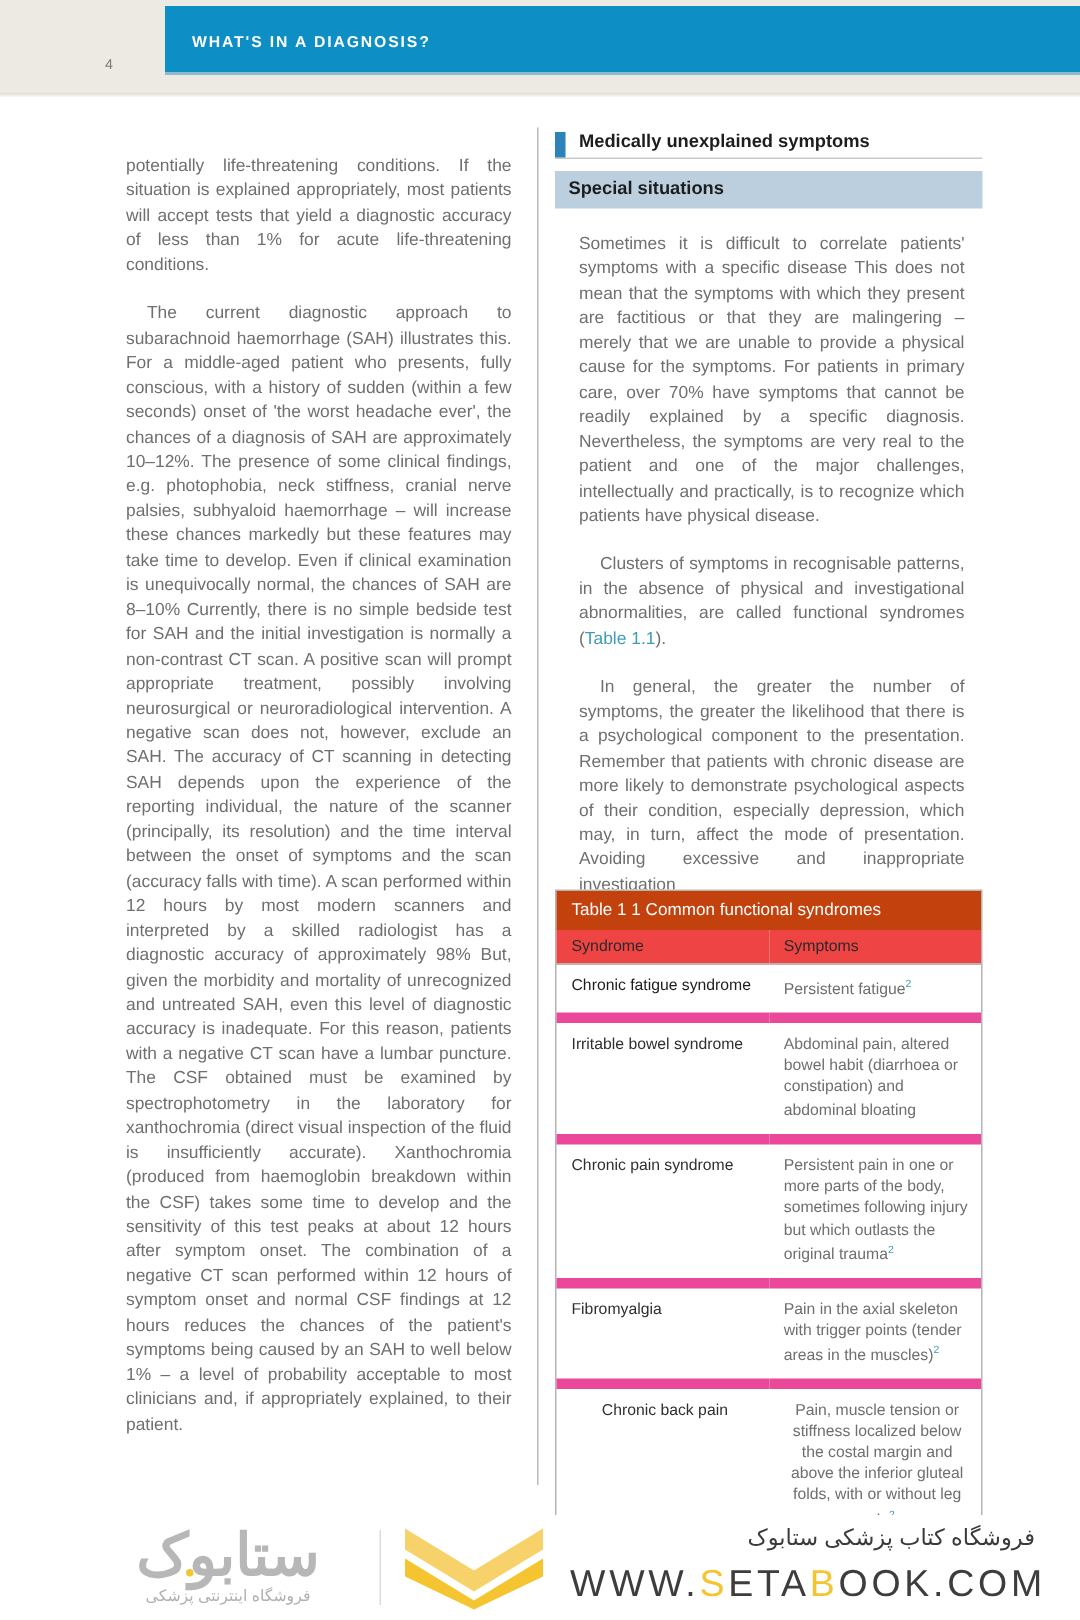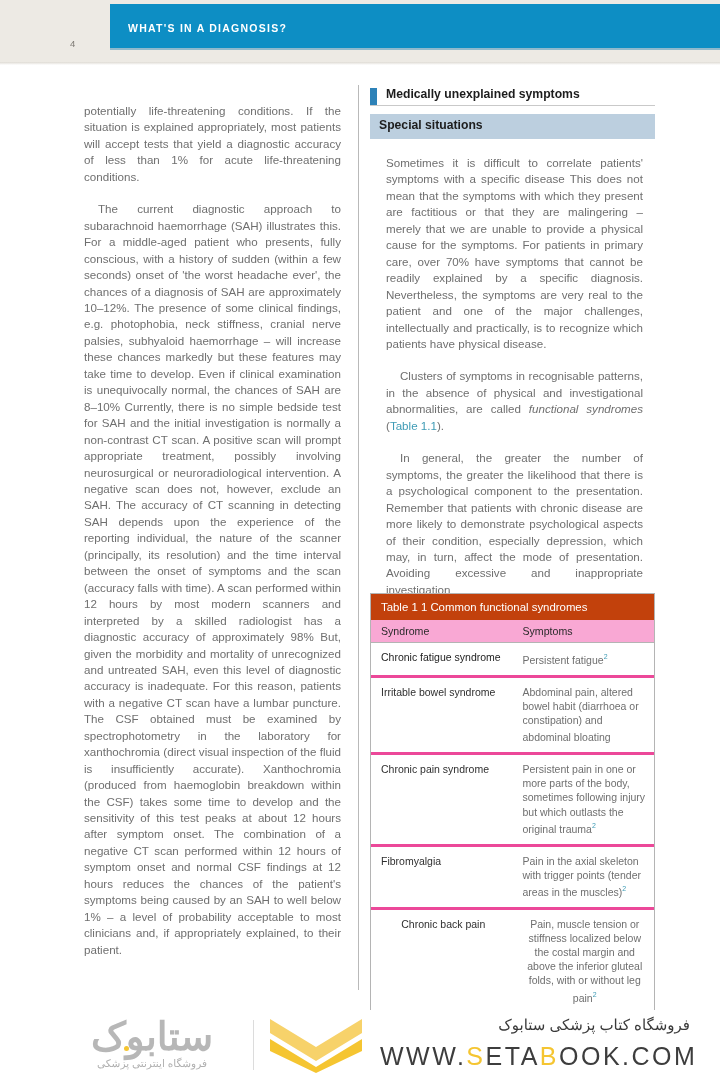--- a/index.html
+++ b/index.html
@@ -82,21 +82,21 @@
     margin: 16px;
     font-size: 11.6px;
     line-height: 16.45px;
     text-align: justify;
     text-justify: inter-word;
     color: #6f6f6f;
   }
   p.body.indent { text-indent: 14px; }
   p.body + p.body { margin-top: 0; }
   .xref { color: #3e9bb5; }
-  .ital { font-style: italic; }
+  .ital { }
 
   
   #special-situations {
     box-sizing: border-box;
     width: 285px;
     height: 25px;
     background: #bccfdf;
     padding: 4px 0 0 9px;
     font-size: 12.2px;
     font-weight: bold;
@@ -140,35 +140,35 @@
     font-size: 11.4px;
     font-weight: normal;
     padding: 7px 0 7px 10px;
   }
   table.syndromes {
     width: 100%;
     border-collapse: collapse;
     table-layout: fixed;
   }
   table.syndromes th {
-    background: #f9a8d4;
+    background: #ef4444;
     font-size: 10.6px;
     font-weight: normal;
     color: #2a2a2a;
     text-align: left;
     padding: 5px 6px 5px 10px;
     border-bottom: 1px solid #b4b4b4;
   }
   table.syndromes td {
     font-size: 10.5px;
     line-height: 14.2px;
     color: #6f6f6f;
     vertical-align: top;
     padding: 7px 7px 8px 10px;
-    border-bottom: 3px solid #ec4899;
+    border-bottom: 7px solid #ec4899;
   }
   table.syndromes td.syn {
     color: #2f2f2f;
     width: 104px;
   }
   table.syndromes tr.first td.syn { color: #1d1d1d; }
   table.syndromes tr:last-child td { border-bottom: none; text-align: center; }
   sup { font-size: 7px; color: #3e9bb5; vertical-align: super; }
   #table-notes {
     border-top: 1px solid #b4b4b4;

